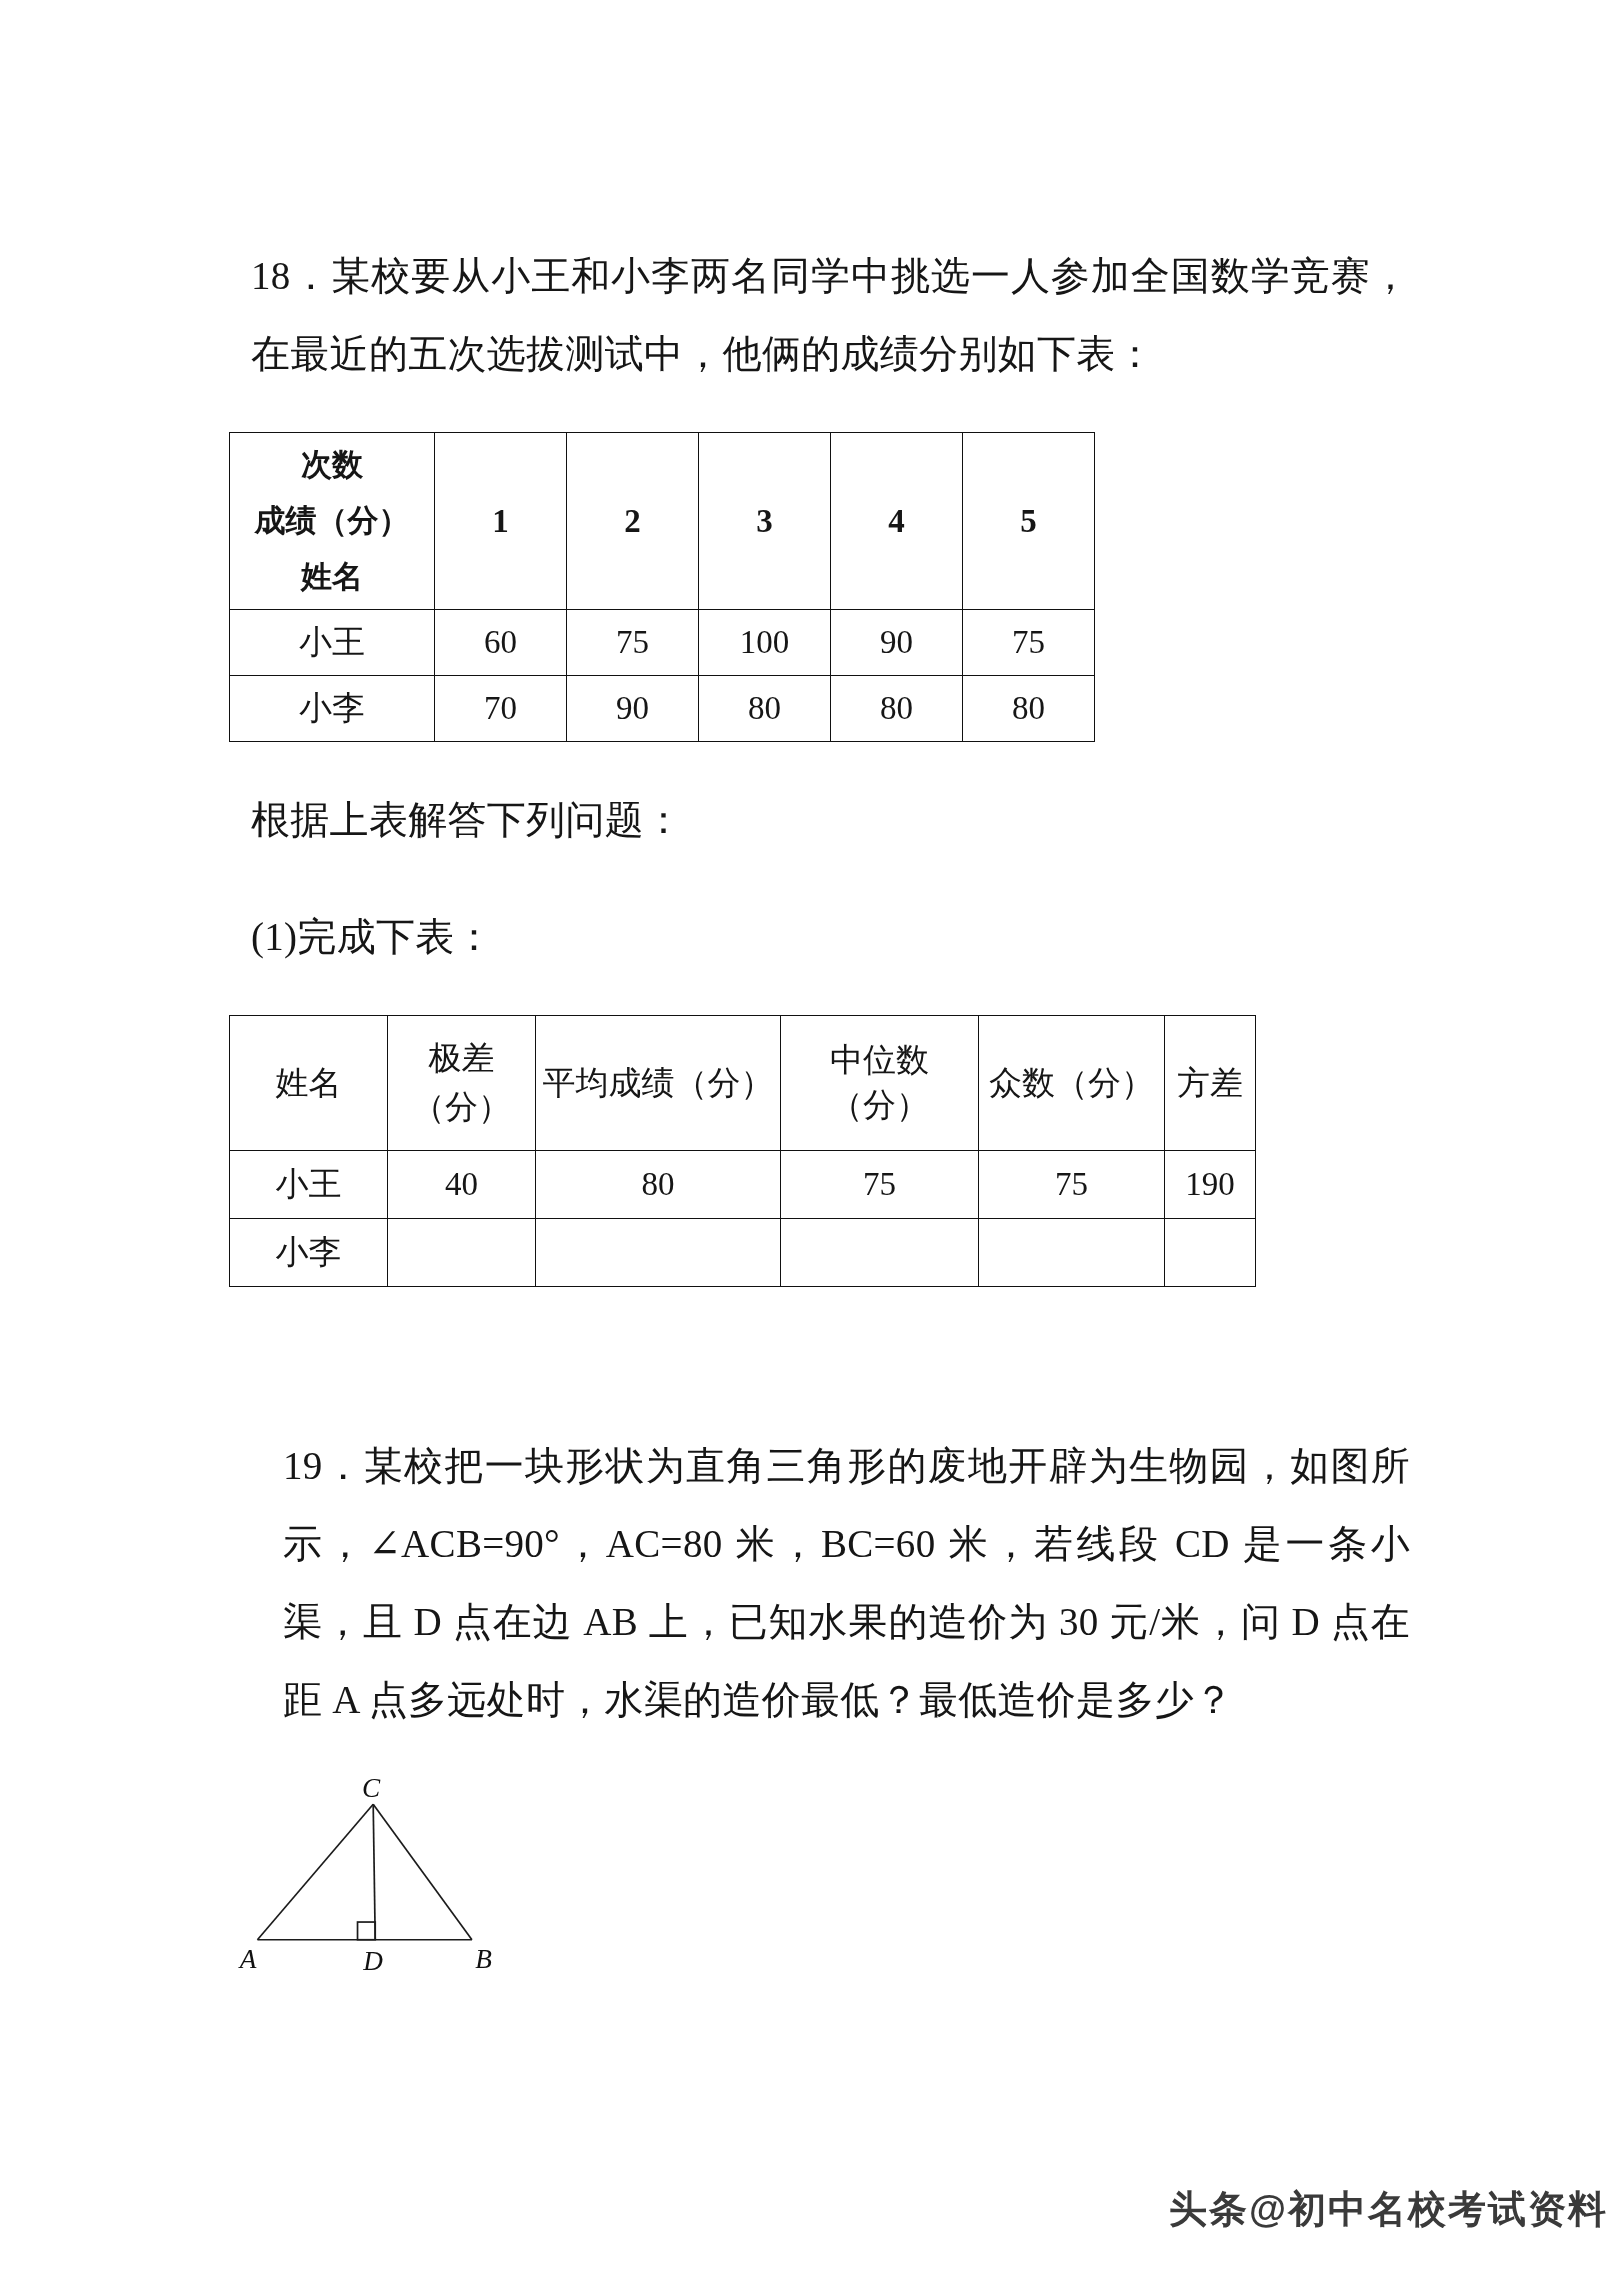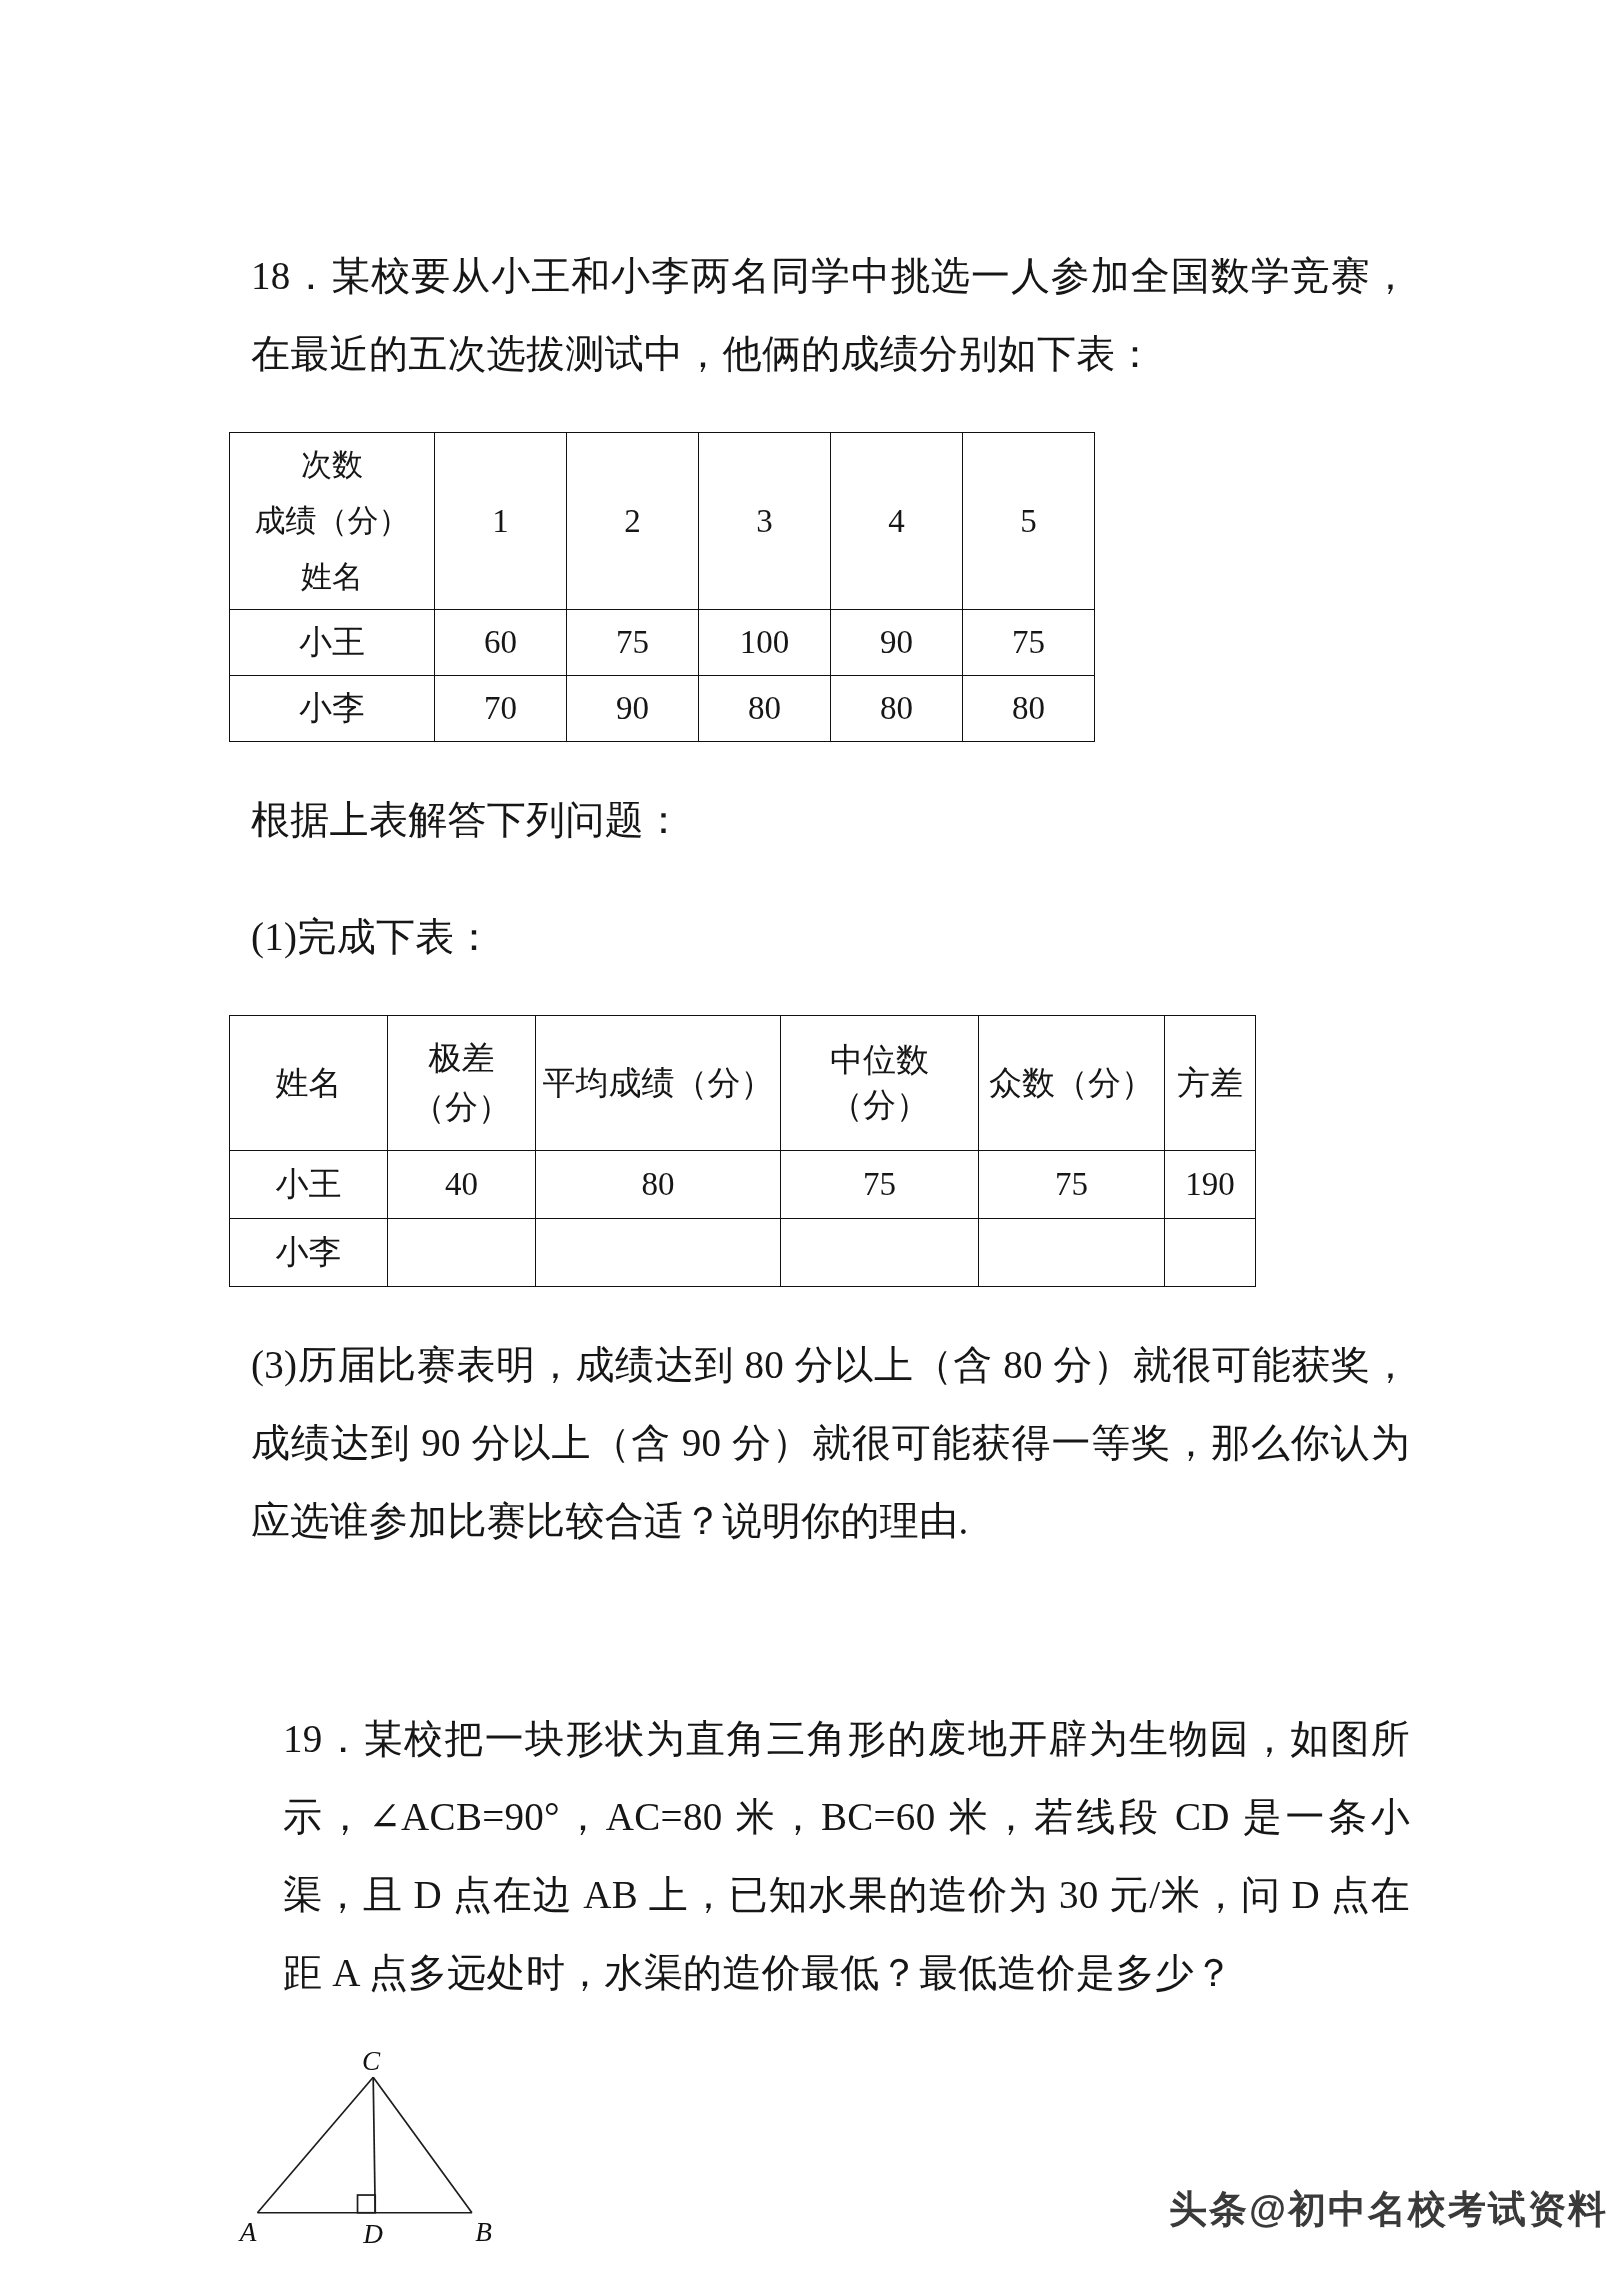--- a/index.html
+++ b/index.html
@@ -35,21 +35,21 @@
     border: 1.4px solid #111111;
     text-align: center;
     vertical-align: middle;
     font-size: 33px;
     padding: 0 4.1px;
     overflow: hidden;
   }
 
   
   .t1 { width: 863px; }
-  .t1 .hdr td { height: 176px; }
+  .t1 .hdr td { height: 176px; font-weight: bold; }
   .t1 .data td { height: 65px; }
   .t1 .corner div { line-height: 56px; font-size: 31px; }
 
   
   .t2 .hdr td { height: 134px; }
   .t2 .data td { height: 67px; }
   .t2 .hdr div { line-height: 49px; }
 
   .diagram { margin: 11px 0 0 -13.6px; }
   .diagram svg text {
@@ -154,21 +154,20 @@
       <td>小李</td>
       <td></td>
       <td></td>
       <td></td>
       <td></td>
       <td></td>
     </tr>
   </tbody>
     </table>
 
-  <p class="para">(3)历届比赛表明，成绩达到 80 分以上（含 80 分）就很可能获奖，成绩达到 90 分以上（含 90 分）就很可能获得一等奖，那么你认为应选谁参加比赛比较合适？说明你的理由.</p>
 
   <p class="para gap-q19">19．某校把一块形状为直角三角形的废地开辟为生物园，如图所示，∠ACB=90°，AC=80 米，BC=60 米，若线段 CD 是一条小渠，且 D 点在边 AB 上，已知水果的造价为 30 元/米，问 D 点在距 A 点多远处时，水渠的造价最低？最低造价是多少？</p>
 
   <div class="diagram">
     <svg width="286" height="205" viewBox="0 0 420 300">
 
       <line x1="30" y1="237" x2="345" y2="237" stroke="#1c1c1c" stroke-width="2.5"></line>
       <line x1="30" y1="237" x2="200" y2="38" stroke="#1c1c1c" stroke-width="2.5"></line>
       <line x1="200" y1="38" x2="345" y2="237" stroke="#1c1c1c" stroke-width="2.5"></line>
 

